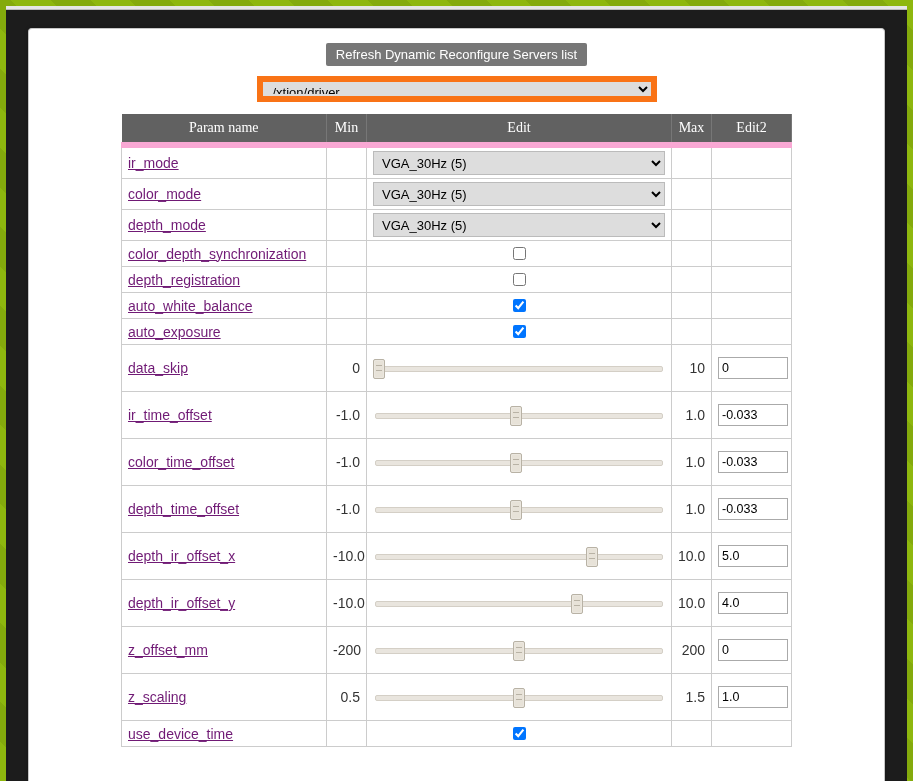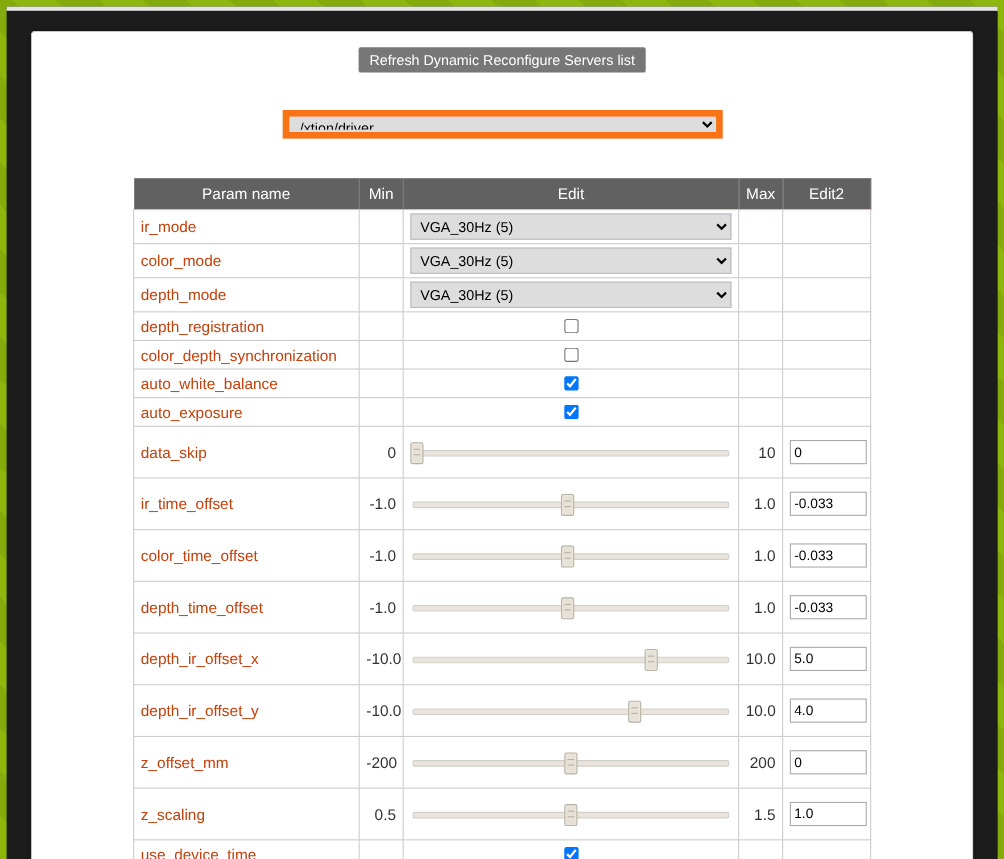--- a/index.html
+++ b/index.html
@@ -41,21 +41,20 @@
     bottom: 0;
     background: #fff;
     border: 1px solid #c7c7c7;
     border-bottom: none;
     border-radius: 4px 4px 0 0;
     box-shadow: 0 0 4px rgba(0,0,0,0.2);
     padding: 14px 0 0 0;
     display: flex;
     flex-direction: column;
     align-items: center;
-    gap: 24px;
   }
   .refresh-btn {
     background: #777;
     color: #fff;
     border: none;
     padding: 4px 10px;
     font-size: 13px;
     border-radius: 2px;
     margin-bottom: 10px;
     cursor: pointer;
@@ -75,39 +74,40 @@
     width: 670px;
     table-layout: fixed;
   }
   table.params th {
     background: #616161;
     color: #fff;
     font-weight: normal;
     font-size: 14px;
     padding: 6px 4px;
     border-right: 1px solid #777;
-    border-bottom: 1px solid #f9a8d4;
+    border-bottom: 6px solid #f9a8d4;
+    font-family: Liberation Serif, serif;
   }
   table.params td {
     border: 1px solid #ccc;
     padding: 3px 6px;
     vertical-align: middle;
     background: #fff;
   }
   table.params tr.slider-row td {
     padding-top: 12px;
     padding-bottom: 12px;
   }
   col.c-name  { width: 205px; }
   col.c-min   { width: 40px; }
   col.c-edit  { width: 305px; }
   col.c-max   { width: 40px; }
   col.c-edit2 { width: 80px; }
 
-  td.name-cell { color: #c2410c; }
+  td.name-cell { color: #701a75; text-decoration: underline; }
   td.min-cell, td.max-cell { text-align: right; white-space: nowrap;}
   td.edit-cell { text-align: center; }
   td.edit2-cell { text-align: left; }
 
   select.param-select {
     width: 100%;
     height: 24px;
     background: #ddd;
     border: 1px solid #bbb;
     font-size: 13px;
@@ -211,28 +211,28 @@
             <td class="edit2-cell"></td>
           </tr>
           <tr>
             <td class="name-cell">depth_mode</td>
             <td class="min-cell"></td>
             <td class="edit-cell"><select class="param-select"><option>VGA_30Hz (5)</option></select></td>
             <td class="max-cell"></td>
             <td class="edit2-cell"></td>
           </tr>
           <tr>
+            <td class="name-cell">color_depth_synchronization</td>
+            <td class="min-cell"></td>
+            <td class="edit-cell"><input type="checkbox" style=""></td>
+            <td class="max-cell"></td>
+            <td class="edit2-cell"></td>
+          </tr>
+          <tr>
             <td class="name-cell">depth_registration</td>
-            <td class="min-cell"></td>
-            <td class="edit-cell"><input type="checkbox" style=""></td>
-            <td class="max-cell"></td>
-            <td class="edit2-cell"></td>
-          </tr>
-          <tr>
-            <td class="name-cell">color_depth_synchronization</td>
             <td class="min-cell"></td>
             <td class="edit-cell"><input type="checkbox" style=""></td>
             <td class="max-cell"></td>
             <td class="edit2-cell"></td>
           </tr>
           <tr>
             <td class="name-cell">auto_white_balance</td>
             <td class="min-cell"></td>
             <td class="edit-cell"><input type="checkbox" checked="" style=""></td>
             <td class="max-cell"></td>

